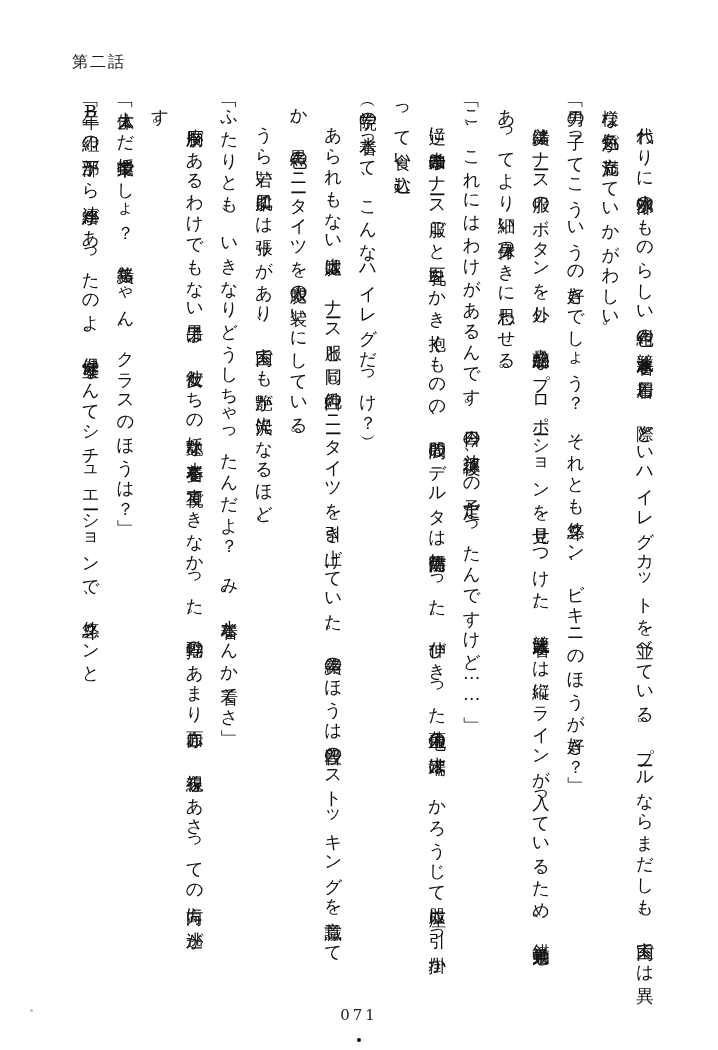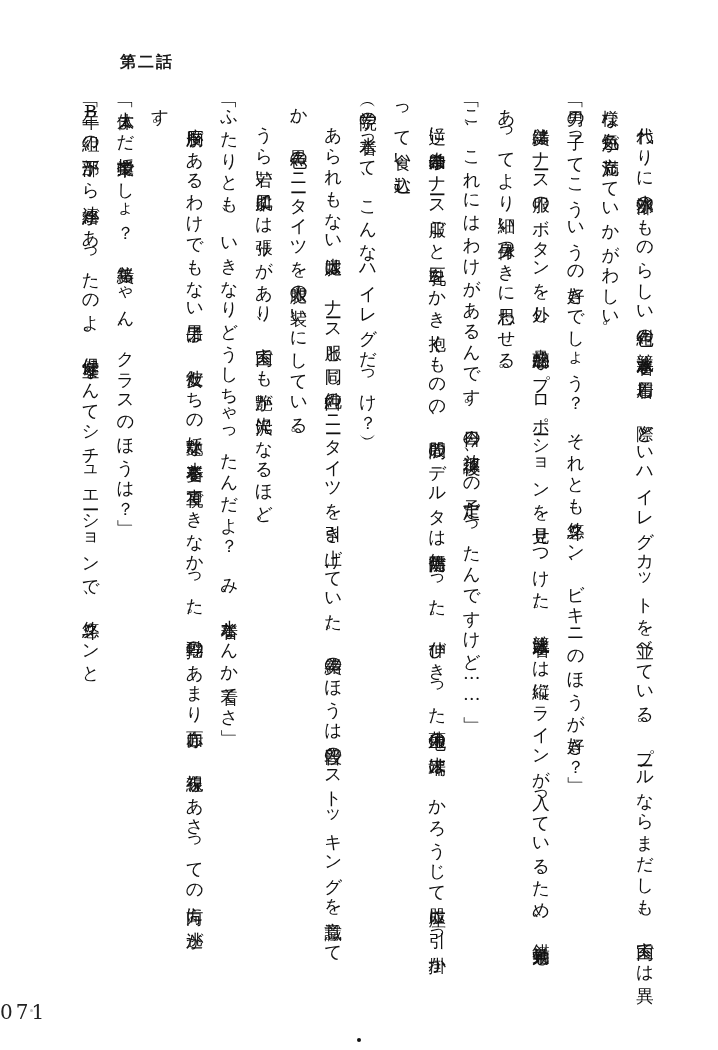--- a/index.html
+++ b/index.html
@@ -25,21 +25,21 @@
     right: 72px;
     height: 28px;
     display: flex;
     align-items: center;
     gap: 18px;
     font-size: 16px;
     letter-spacing: 2px;
     color: #1a1a1a;
     white-space: nowrap;
   }
-  .header .chap-num { font-weight: bold; margin-left: 48px; }
+  .header .chap-num { font-weight: normal; }
   .header .chap-title { font-weight: normal; }
 
   
   .body-area {
     position: absolute;
     top: 96px;
     left: 56px;
     width: 606px;
     height: 880px;
   }
@@ -63,21 +63,22 @@
   .vtext p.indent {
     text-indent: 1em;
   }
 
   
   .folio {
     position: absolute;
     bottom: 26px;
     left: 0;
     width: 718px;
-    font-size: 20px;
+    text-align: center;
+    font-size: 15px;
     letter-spacing: 3px;
     color: #222222;
     font-family: "DejaVu Serif", "Liberation Serif", serif;
   }
   .corner-dot {
     position: absolute;
     bottom: 8px;
     left: 50%;
     width: 4px;
     height: 4px;

